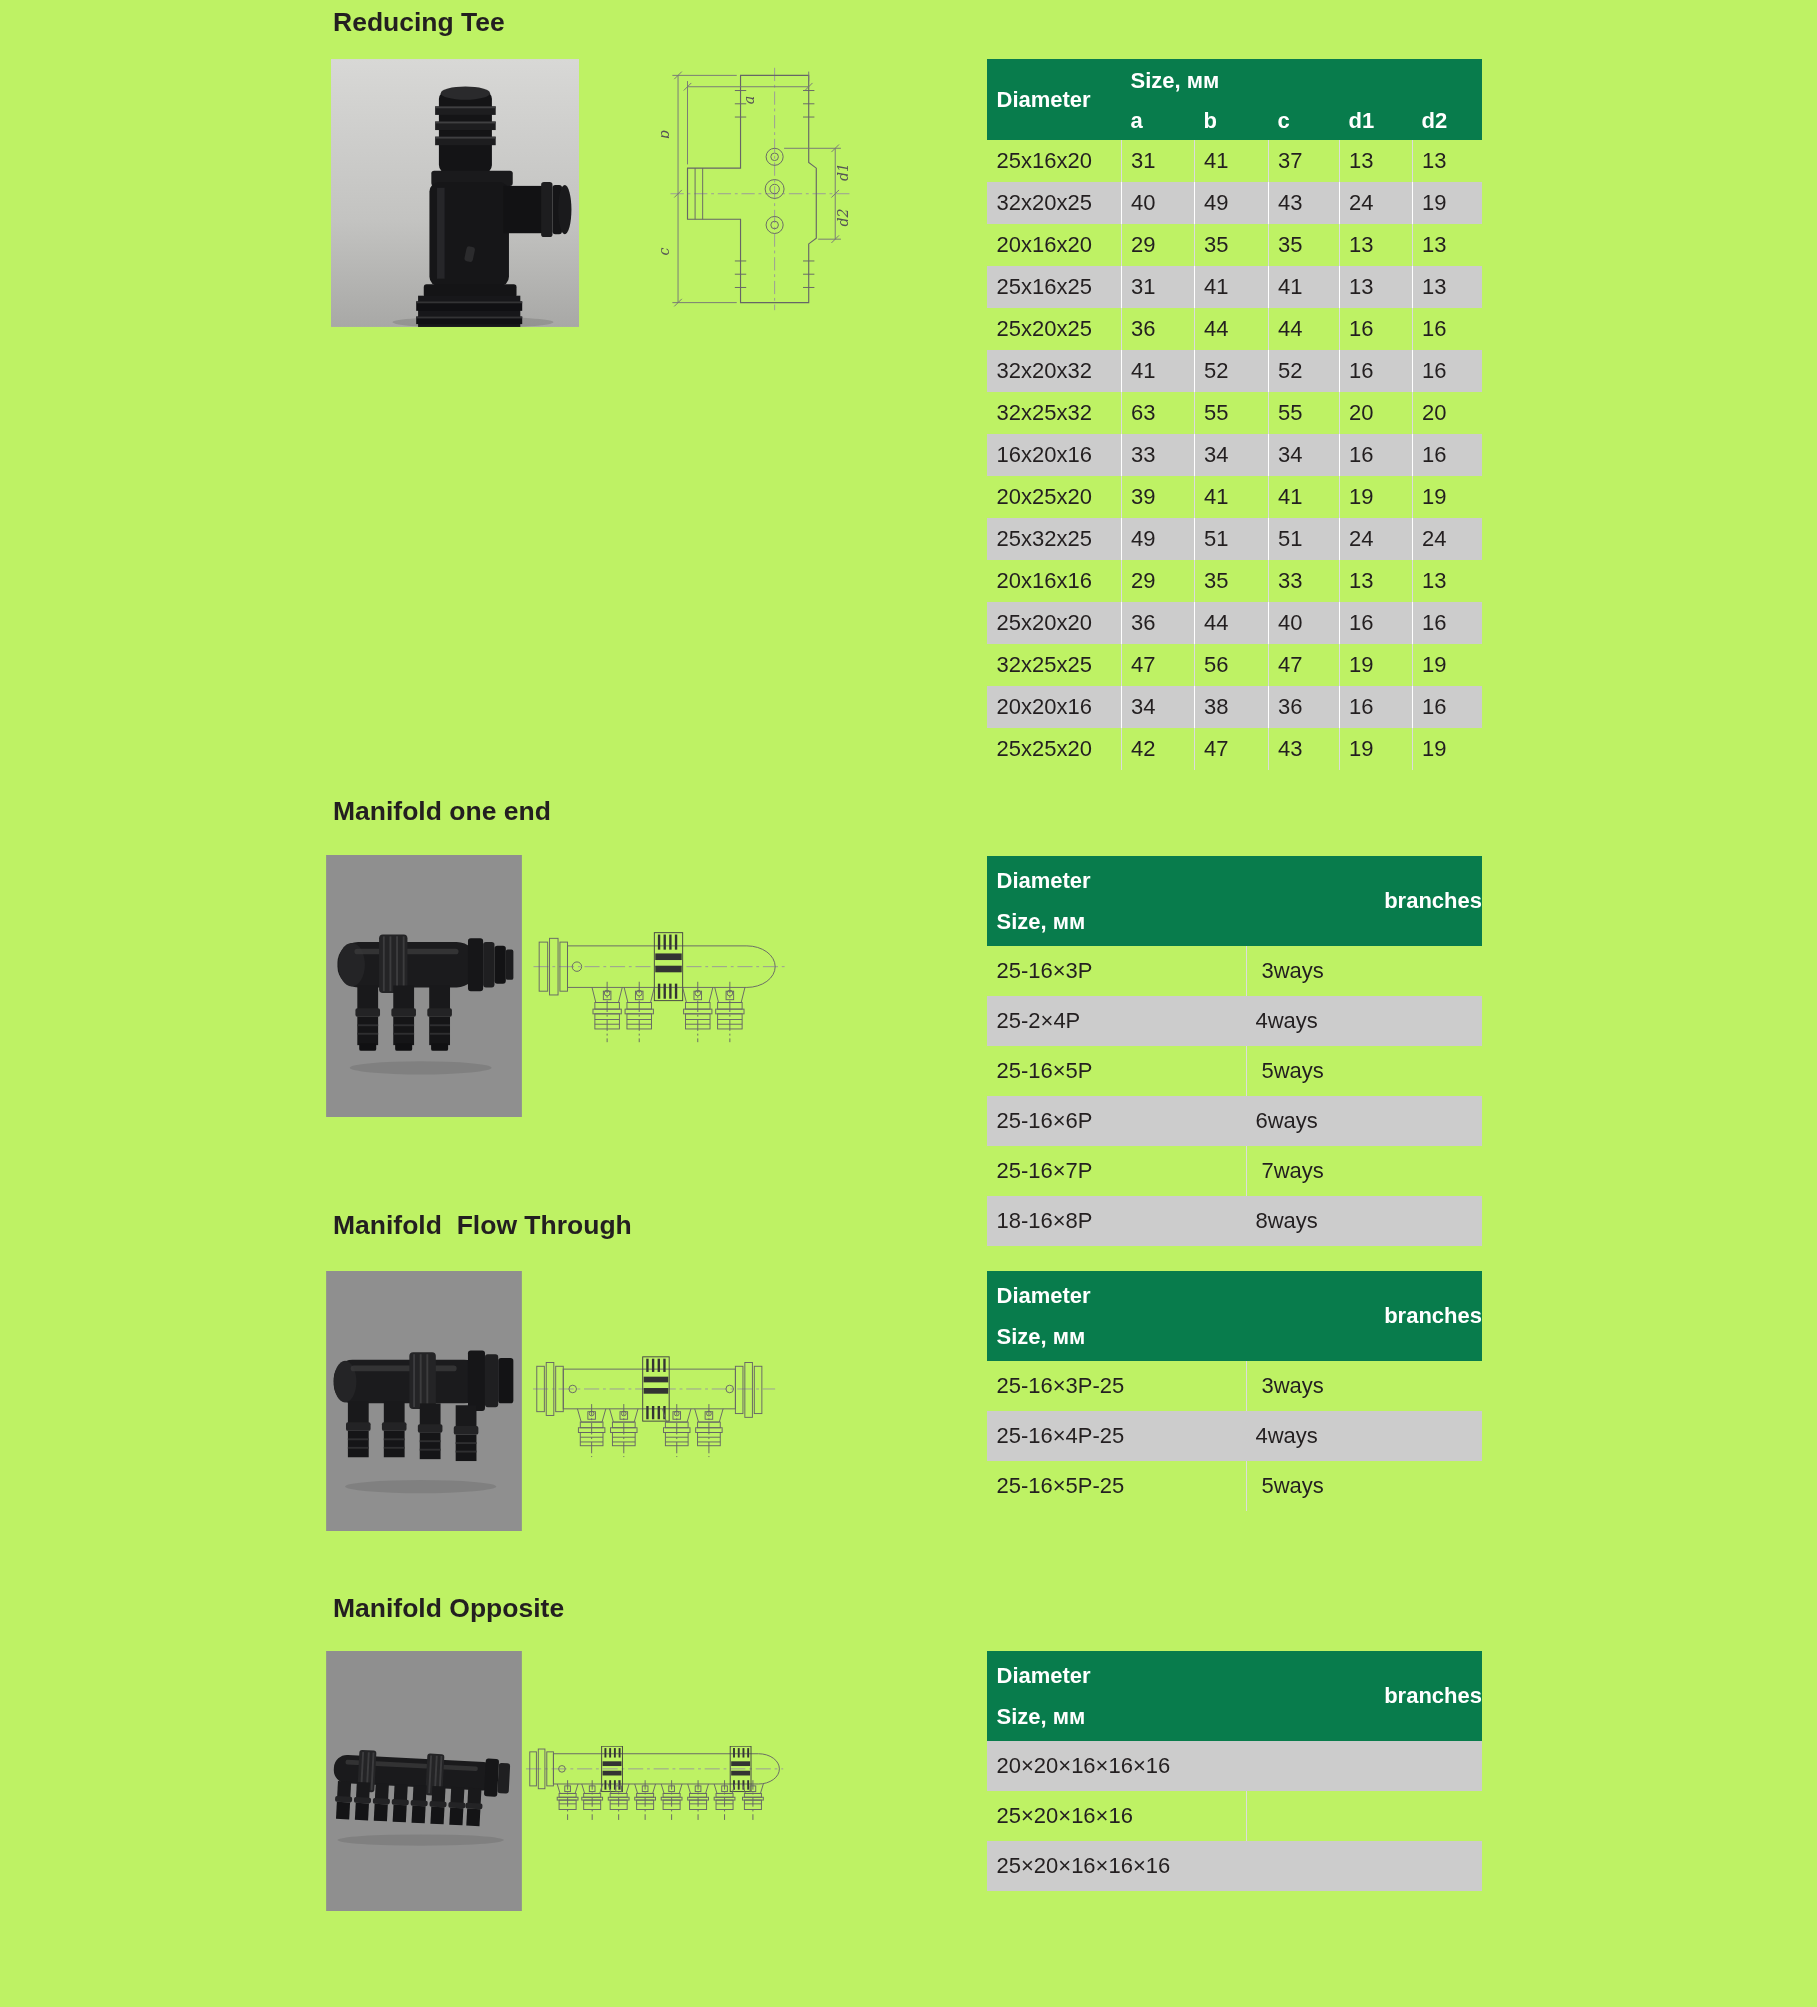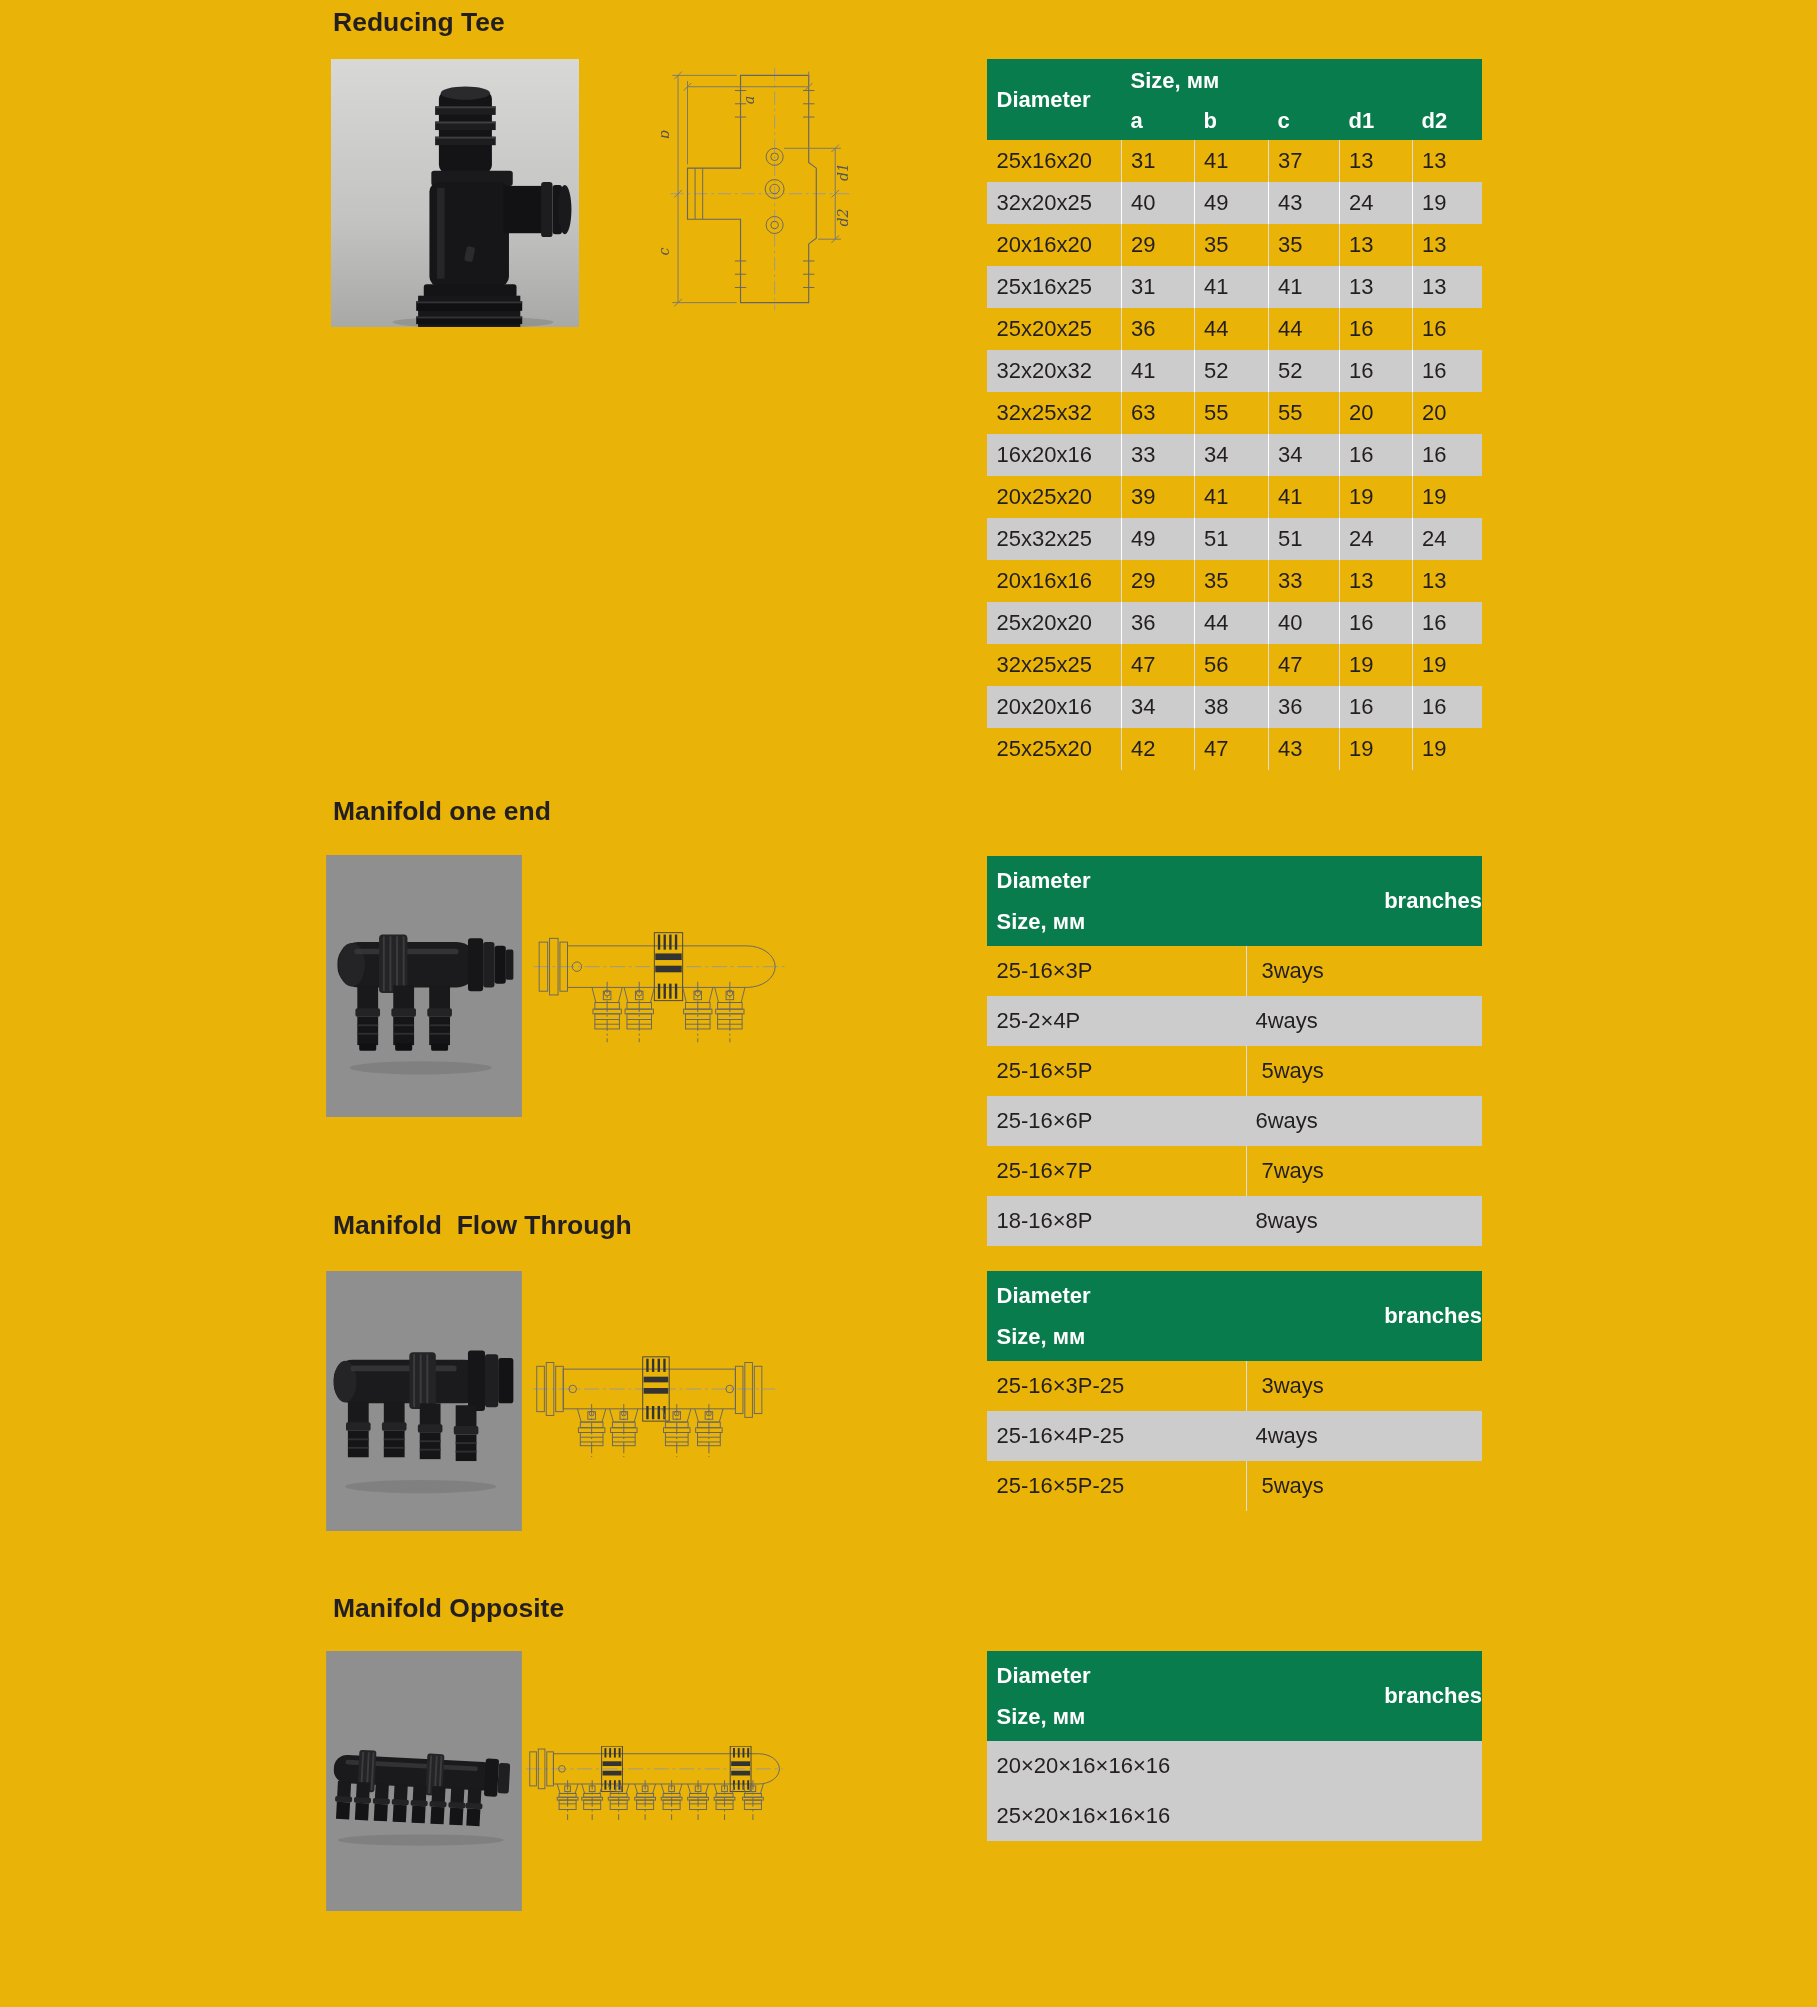--- a/index.html
+++ b/index.html
@@ -1,18 +1,18 @@
 <!DOCTYPE html>
 <html style="font-size:15px"><head>
 <meta charset="utf-8">
 <style>
   * { margin:0; padding:0; box-sizing:border-box; }
   html,body { background:#ffffff; }
   .sheet {
-    position:relative; width:1817px; height:2007px; background:#eab308;
+    position:relative; width:1817px; height:2007px; background:#bef264;
     font-family:"Liberation Sans","DejaVu Sans",sans-serif; color:#231f20; overflow:hidden;
   }
   .section-title {
     position:absolute; left:333px; font-size:26.5px; font-weight:bold;
     color:#231f20; white-space:pre; line-height:32px;
   }
   #title-1 { top:5.7px; }
   #title-2 { top:795px; }
   #title-3 { top:1209px; }
   #title-4 { top:1592px; }
@@ -820,20 +820,24 @@
           <div class="l2">Size, мм</div>
         </th>
         <th class="man-th-right">branches</th>
       </tr>
     </thead>
     <tbody>
       <tr class="gray">
           <td>20×20×16×16×16</td>
           <td></td>
         </tr>
+      <tr class="white">
+          <td>25×20×16×16</td>
+          <td></td>
+        </tr>
       <tr class="gray">
           <td>25×20×16×16×16</td>
           <td></td>
         </tr>
     </tbody>
   </table>
 
 </div>
 
 

